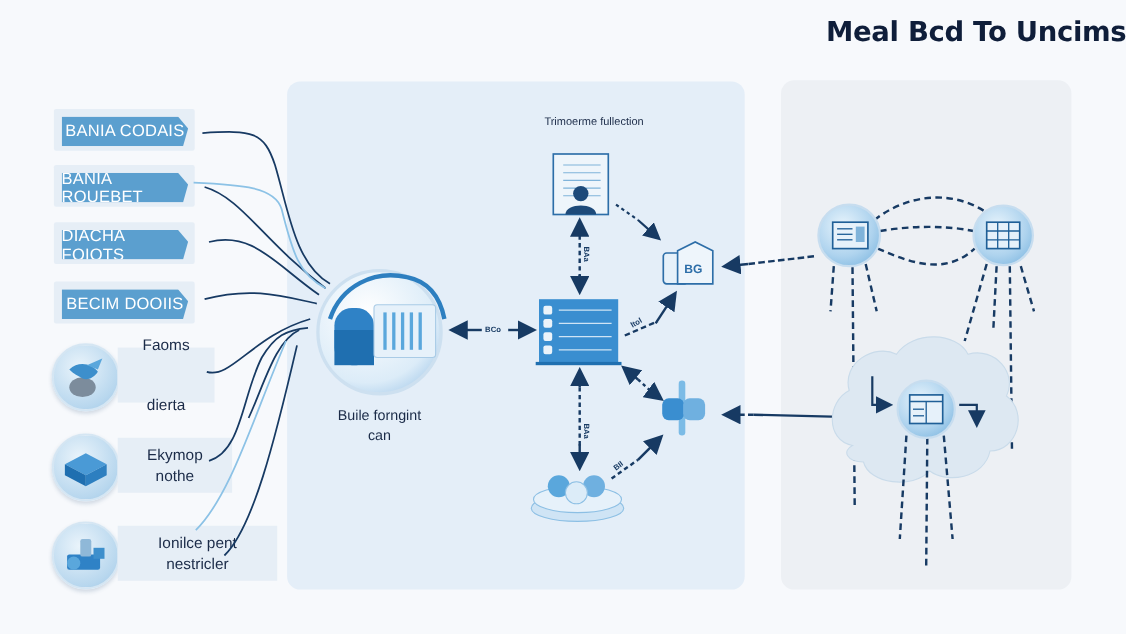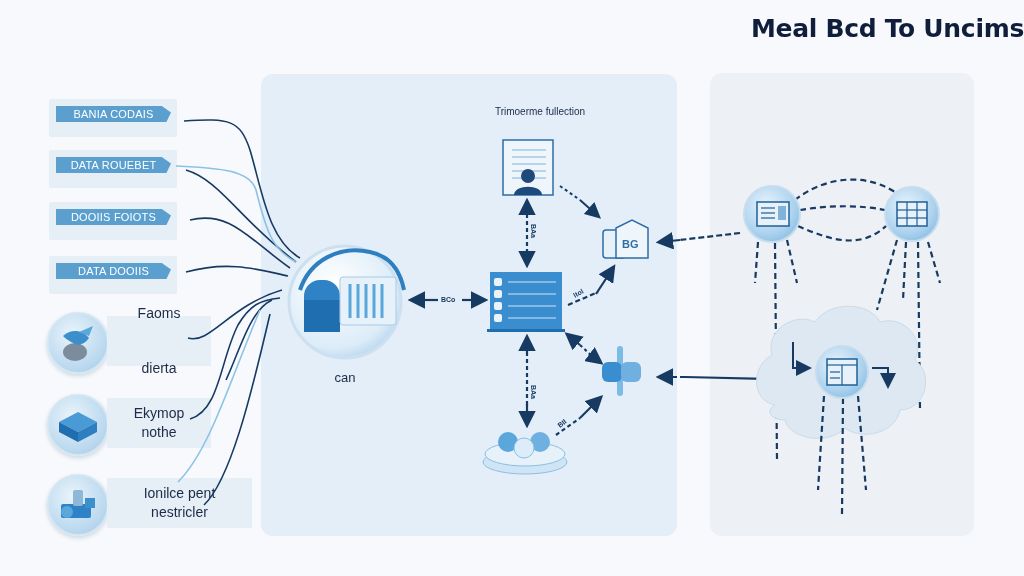--- a/index.html
+++ b/index.html
@@ -2,21 +2,21 @@
 <html><head>
 <meta charset="utf-8">
 <style>
   html,body{margin:0;padding:0;}
   body{width:1024px;height:576px;background:#f7f9fc;position:relative;overflow:hidden;font-family:"Liberation Sans",sans-serif;color:#1a2a44;}
   .title{position:absolute;top:14px;left:0;width:1024px;text-align:right;font-family:"DejaVu Sans",sans-serif;font-weight:bold;font-size:25px;color:#0f1e3a;letter-spacing:-0.3px;}
   .panel-center{position:absolute;left:261px;top:74px;width:416px;height:462px;background:#e4eef8;border-radius:12px;}
   .panel-right{position:absolute;left:710px;top:73px;width:264px;height:463px;background:#edf0f4;border-radius:12px;}
   .panel-label{position:absolute;text-align:center;font-size:10px;color:#1b2b48;line-height:18px;}
   .src-tag{position:absolute;left:49px;width:128px;height:38px;background:#e6eef6;border-radius:2px;}
-  .src-tag .pill{position:absolute;left:7px;top:7px;width:115px;height:16px;background:#5b9fcf;clip-path:polygon(0 0,92% 0,100% 40%,96% 100%,0 100%);display:flex;align-items:center;justify-content:center;color:#fff;font-size:11px;letter-spacing:0.2px;}
+  .src-tag .pill{position:absolute;left:7px;top:7px;width:115px;height:27px;background:#5b9fcf;clip-path:polygon(0 0,92% 0,100% 40%,96% 100%,0 100%);display:flex;align-items:center;justify-content:center;color:#fff;font-size:15px;letter-spacing:0.2px;}
   .src-icon-item{position:absolute;left:47px;height:80px;}
   .src-icon-item .circle{position:absolute;left:0;top:0;width:58px;height:58px;border-radius:50%;background:radial-gradient(circle at 40% 35%,#eaf4fb,#b8d7ee 70%,#9cc6e6);border:2px solid #d5e6f3;box-shadow:0 2px 4px rgba(40,80,120,.2);}
   .src-icon-item .lbl{position:absolute;left:60px;top:4px;height:50px;background:#e6eef6;display:flex;flex-direction:column;align-items:center;justify-content:center;font-size:14px;color:#1b2b48;line-height:19px;}
   svg{position:absolute;left:0;top:0;}
   .node-label{position:absolute;text-align:center;font-size:13px;color:#1b2b48;line-height:18px;}
 </style>
 </head>
 <body>
 
 <div class="title">Meal Bcd To Uncims</div>
@@ -28,43 +28,43 @@
 <div class="panel-label" style="left:742px;top:97px;width:200px;">
 </div>
 
 <div class="src-tag" style="top:99px;">
     <div class="pill">
       <span>BANIA CODAIS</span>
     </div>
   </div>
 <div class="src-tag" style="top:150px;">
     <div class="pill">
-      <span>DATA ROUEBET</span>
+      <span>BANIA ROUEBET</span>
     </div>
   </div>
 <div class="src-tag" style="top:202px;">
     <div class="pill">
-      <span>DOOIIS FOIOTS</span>
+      <span>DIACHA FOIOTS</span>
     </div>
   </div>
 <div class="src-tag" style="top:256px;">
     <div class="pill">
-      <span>DATA DOOIIS</span>
+      <span>BECIM DOOIIS</span>
     </div>
   </div>
 
 <div class="src-icon-item" style="top:312px;">
   <div class="circle">
     <svg width="58" height="58" viewBox="0 0 58 58">
         <ellipse cx="26" cy="38" rx="12" ry="9" fill="#7c8c9c"></ellipse>
         <path d="M14 22 C22 14 34 16 40 24 C36 30 30 32 26 30 C22 28 18 26 14 22Z" fill="#3d8fcc"></path>
         <path d="M30 18 L44 12 L40 22Z" fill="#5aa7dc"></path>
       </svg>
   </div>
-  <div class="lbl" style="width:104px;gap:36px;">
+  <div class="lbl" style="width:88px;gap:36px;">
     <span>Faoms</span>
     <span>dierta</span>
   </div>
 </div>
 <div class="src-icon-item" style="top:394px;">
   <div class="circle">
     <svg width="58" height="58" viewBox="0 0 58 58">
         <path d="M10 26 L29 16 L48 26 L29 36Z" fill="#4a9ad6"></path>
         <path d="M10 26 L10 36 L29 46 L29 36Z" fill="#1f6fb0"></path>
         <path d="M48 26 L48 36 L29 46 L29 36Z" fill="#2d7fc0"></path>
@@ -298,14 +298,15 @@
   <g font-family="Liberation Sans, sans-serif" font-size="7" fill="#173a63" font-weight="bold">
     <text x="441" y="302">BCo</text>
     <text x="575" y="298" transform="rotate(-30 575 298)">ltol</text>
     <text x="531" y="385" transform="rotate(90 531 385)">BAa</text>
     <text x="531" y="224" transform="rotate(90 531 224)">BAa</text>
     <text x="560" y="428" transform="rotate(-38 560 428)">BII</text>
   </g>
 </svg>
 
 <div class="node-label" style="left:275px;top:369px;width:140px;">
+  <div>Buile forngint</div>
   <div>can</div>
 </div>
 
 </body></html>

